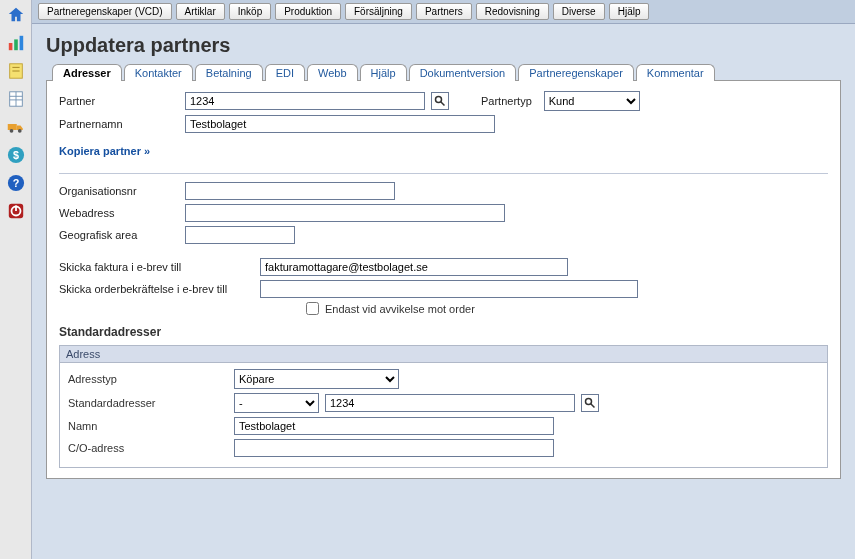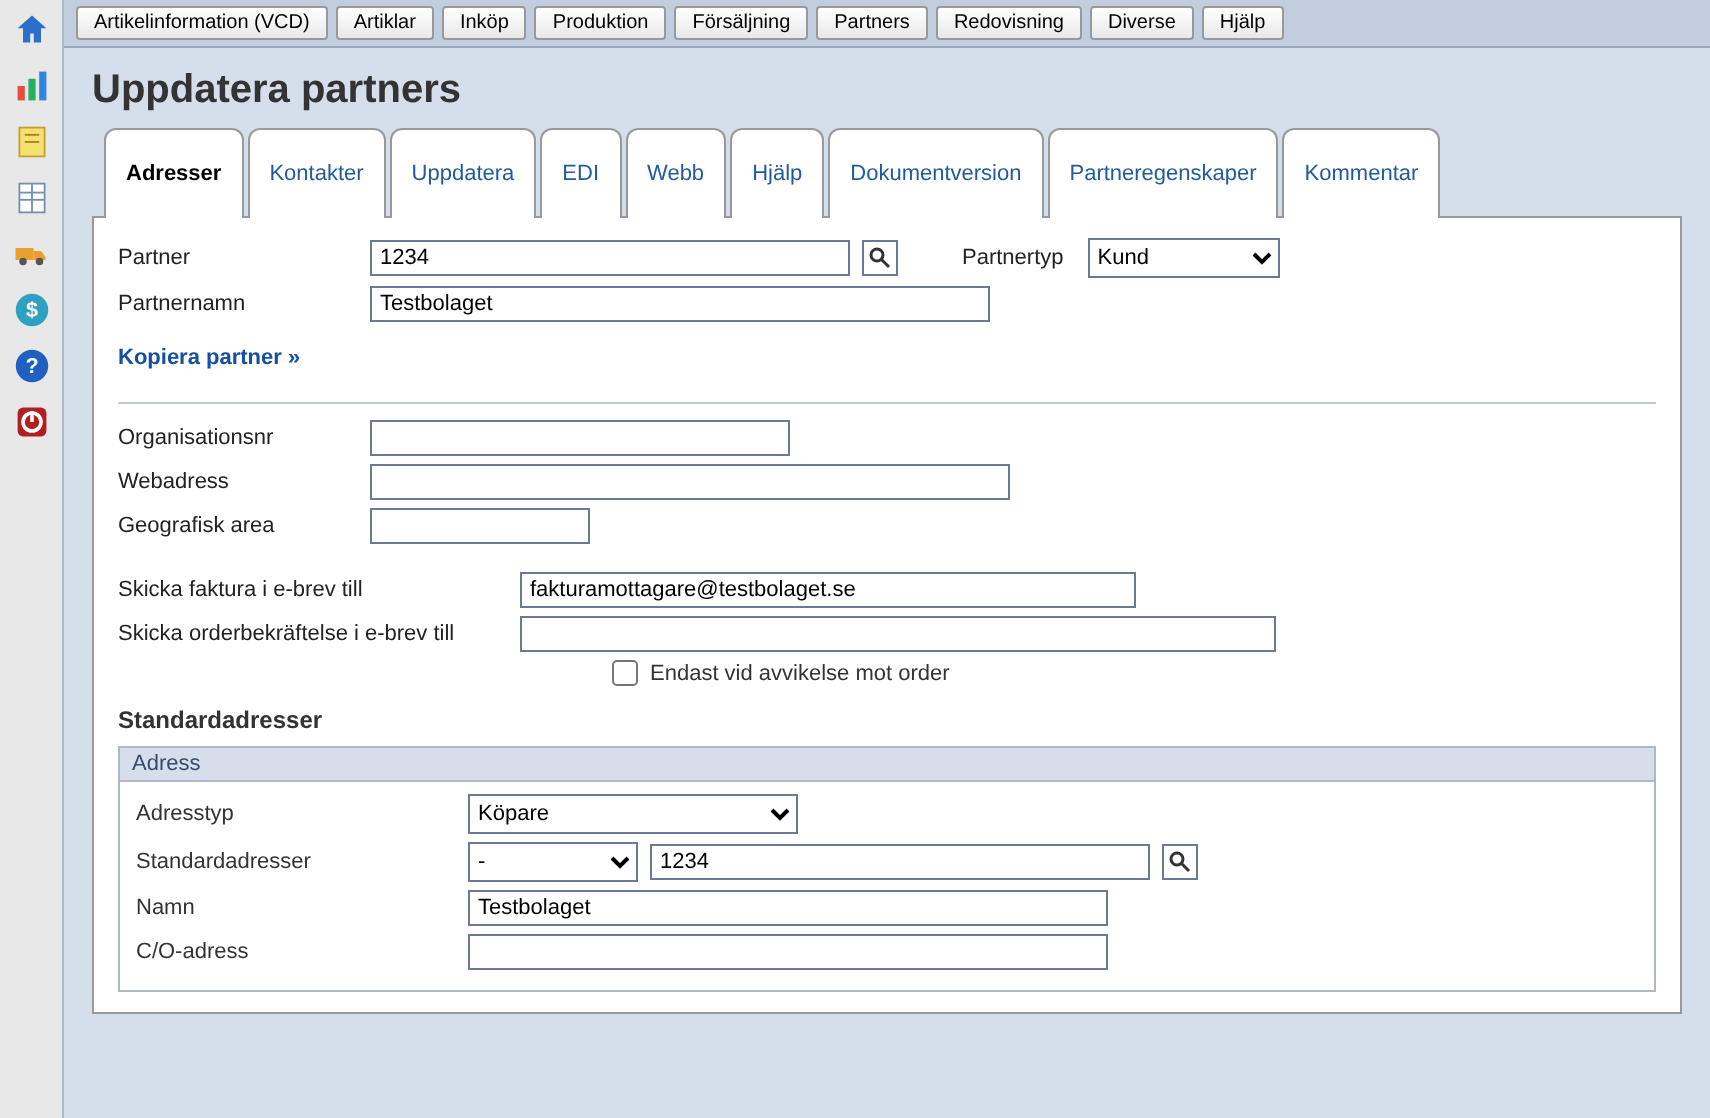--- a/index.html
+++ b/index.html
@@ -6,21 +6,21 @@
   body { font-family: Verdana, Arial, sans-serif; font-size: 11px; background: #D5DFEC; color: #333; width: 855px; height: 559px; overflow: hidden; }
   .app { display: flex; height: 100%; }
   .iconbar { width: 32px; background: #E8E8E8; border-right: 1px solid #B0B8C8; padding-top: 4px; display: flex; flex-direction: column; align-items: center; gap: 6px; }
   .iconbar .ic { width: 22px; height: 22px; display: flex; align-items: center; justify-content: center; cursor: pointer; }
   .main { flex: 1; display: flex; flex-direction: column; overflow: hidden; }
   .topmenu { background: #C0CEE0; border-bottom: 1px solid #9AA8C0; padding: 3px 6px; display: flex; gap: 4px; flex-wrap: wrap; }
   .topmenu button { background: linear-gradient(#fff,#E8E8E8); border: 1px solid #999; border-radius: 2px; padding: 2px 8px; font-size: 10px; cursor: pointer; }
   .content { padding: 10px 14px 0 14px; overflow: auto; flex: 1; }
   h1.page-title { font-size: 20px; font-weight: bold; color: #333; margin-bottom: 6px; }
   .tabs { display: flex; gap: 2px; border-bottom: 1px solid #999; padding-left: 6px; }
-  .tab { background: #fff; border: 1px solid #999; border-bottom: none; border-top-left-radius: 6px; border-top-right-radius: 6px; padding: 16px 10px; font-size: 11px; color: #235A9E; cursor: pointer; position: relative; top: 1px; }
+  .tab { background: #fff; border: 1px solid #999; border-bottom: none; border-top-left-radius: 6px; border-top-right-radius: 6px; padding: 2px 10px; font-size: 11px; color: #235A9E; cursor: pointer; position: relative; top: 1px; }
   .tab.active { color: #000; font-weight: bold; background: #fff; }
   .panel { background: #fff; border: 1px solid #999; border-top: none; padding: 10px 12px; }
   .row { display: flex; align-items: center; gap: 6px; margin-bottom: 4px; }
   .lbl { width: 120px; font-size: 11px; color: #222; }
   .lbl-wide { width: 195px; font-size: 11px; color: #222; }
   input[type=text] { border: 1px solid #6A7A96; padding: 1px 4px; font-size: 11px; height: 18px; background: #fff; }
   select { border: 1px solid #6A7A96; font-size: 11px; height: 20px; background: #fff; }
   .search-btn { width: 18px; height: 18px; border: 1px solid #6A7A96; background: #fff; display: flex; align-items: center; justify-content: center; cursor: pointer; }
   .link { color: #1550A0; font-weight: bold; cursor: pointer; margin: 8px 0; display: inline-block; font-size: 11px; }
   .divider { border-top: 1px solid #C0C8D8; margin: 8px 0; }
@@ -89,36 +89,36 @@
       <div class="ic">
         <svg width="18" height="18" viewBox="0 0 20 20">
           <rect x="2" y="2" width="16" height="16" rx="3" fill="#B02020"></rect>
           <circle cx="10" cy="10" r="5" fill="none" stroke="#fff" stroke-width="2"></circle>
           <line x1="10" y1="4" x2="10" y2="10" stroke="#fff" stroke-width="2"></line>
         </svg>
       </div>
     </div>
   <div class="main">
     <div class="topmenu" id="topmenu">
-        <button>Artikelinformation (VCD)</button>
+        <button>Partneregenskaper (VCD)</button>
         <button>Artiklar</button>
         <button>Inköp</button>
         <button>Produktion</button>
         <button>Försäljning</button>
         <button>Partners</button>
         <button>Redovisning</button>
         <button>Diverse</button>
         <button>Hjälp</button>
       </div>
     <div class="content">
       <h1 class="page-title">Uppdatera partners</h1>
       <div class="tabs" id="tabs">
           <div class="tab active">Adresser</div>
           <div class="tab">Kontakter</div>
-          <div class="tab">Uppdatera</div>
+          <div class="tab">Betalning</div>
           <div class="tab">EDI</div>
           <div class="tab">Webb</div>
           <div class="tab">Hjälp</div>
           <div class="tab">Dokumentversion</div>
           <div class="tab">Partneregenskaper</div>
           <div class="tab">Kommentar</div>
         </div>
       <div class="panel">
 
         <div class="row">

